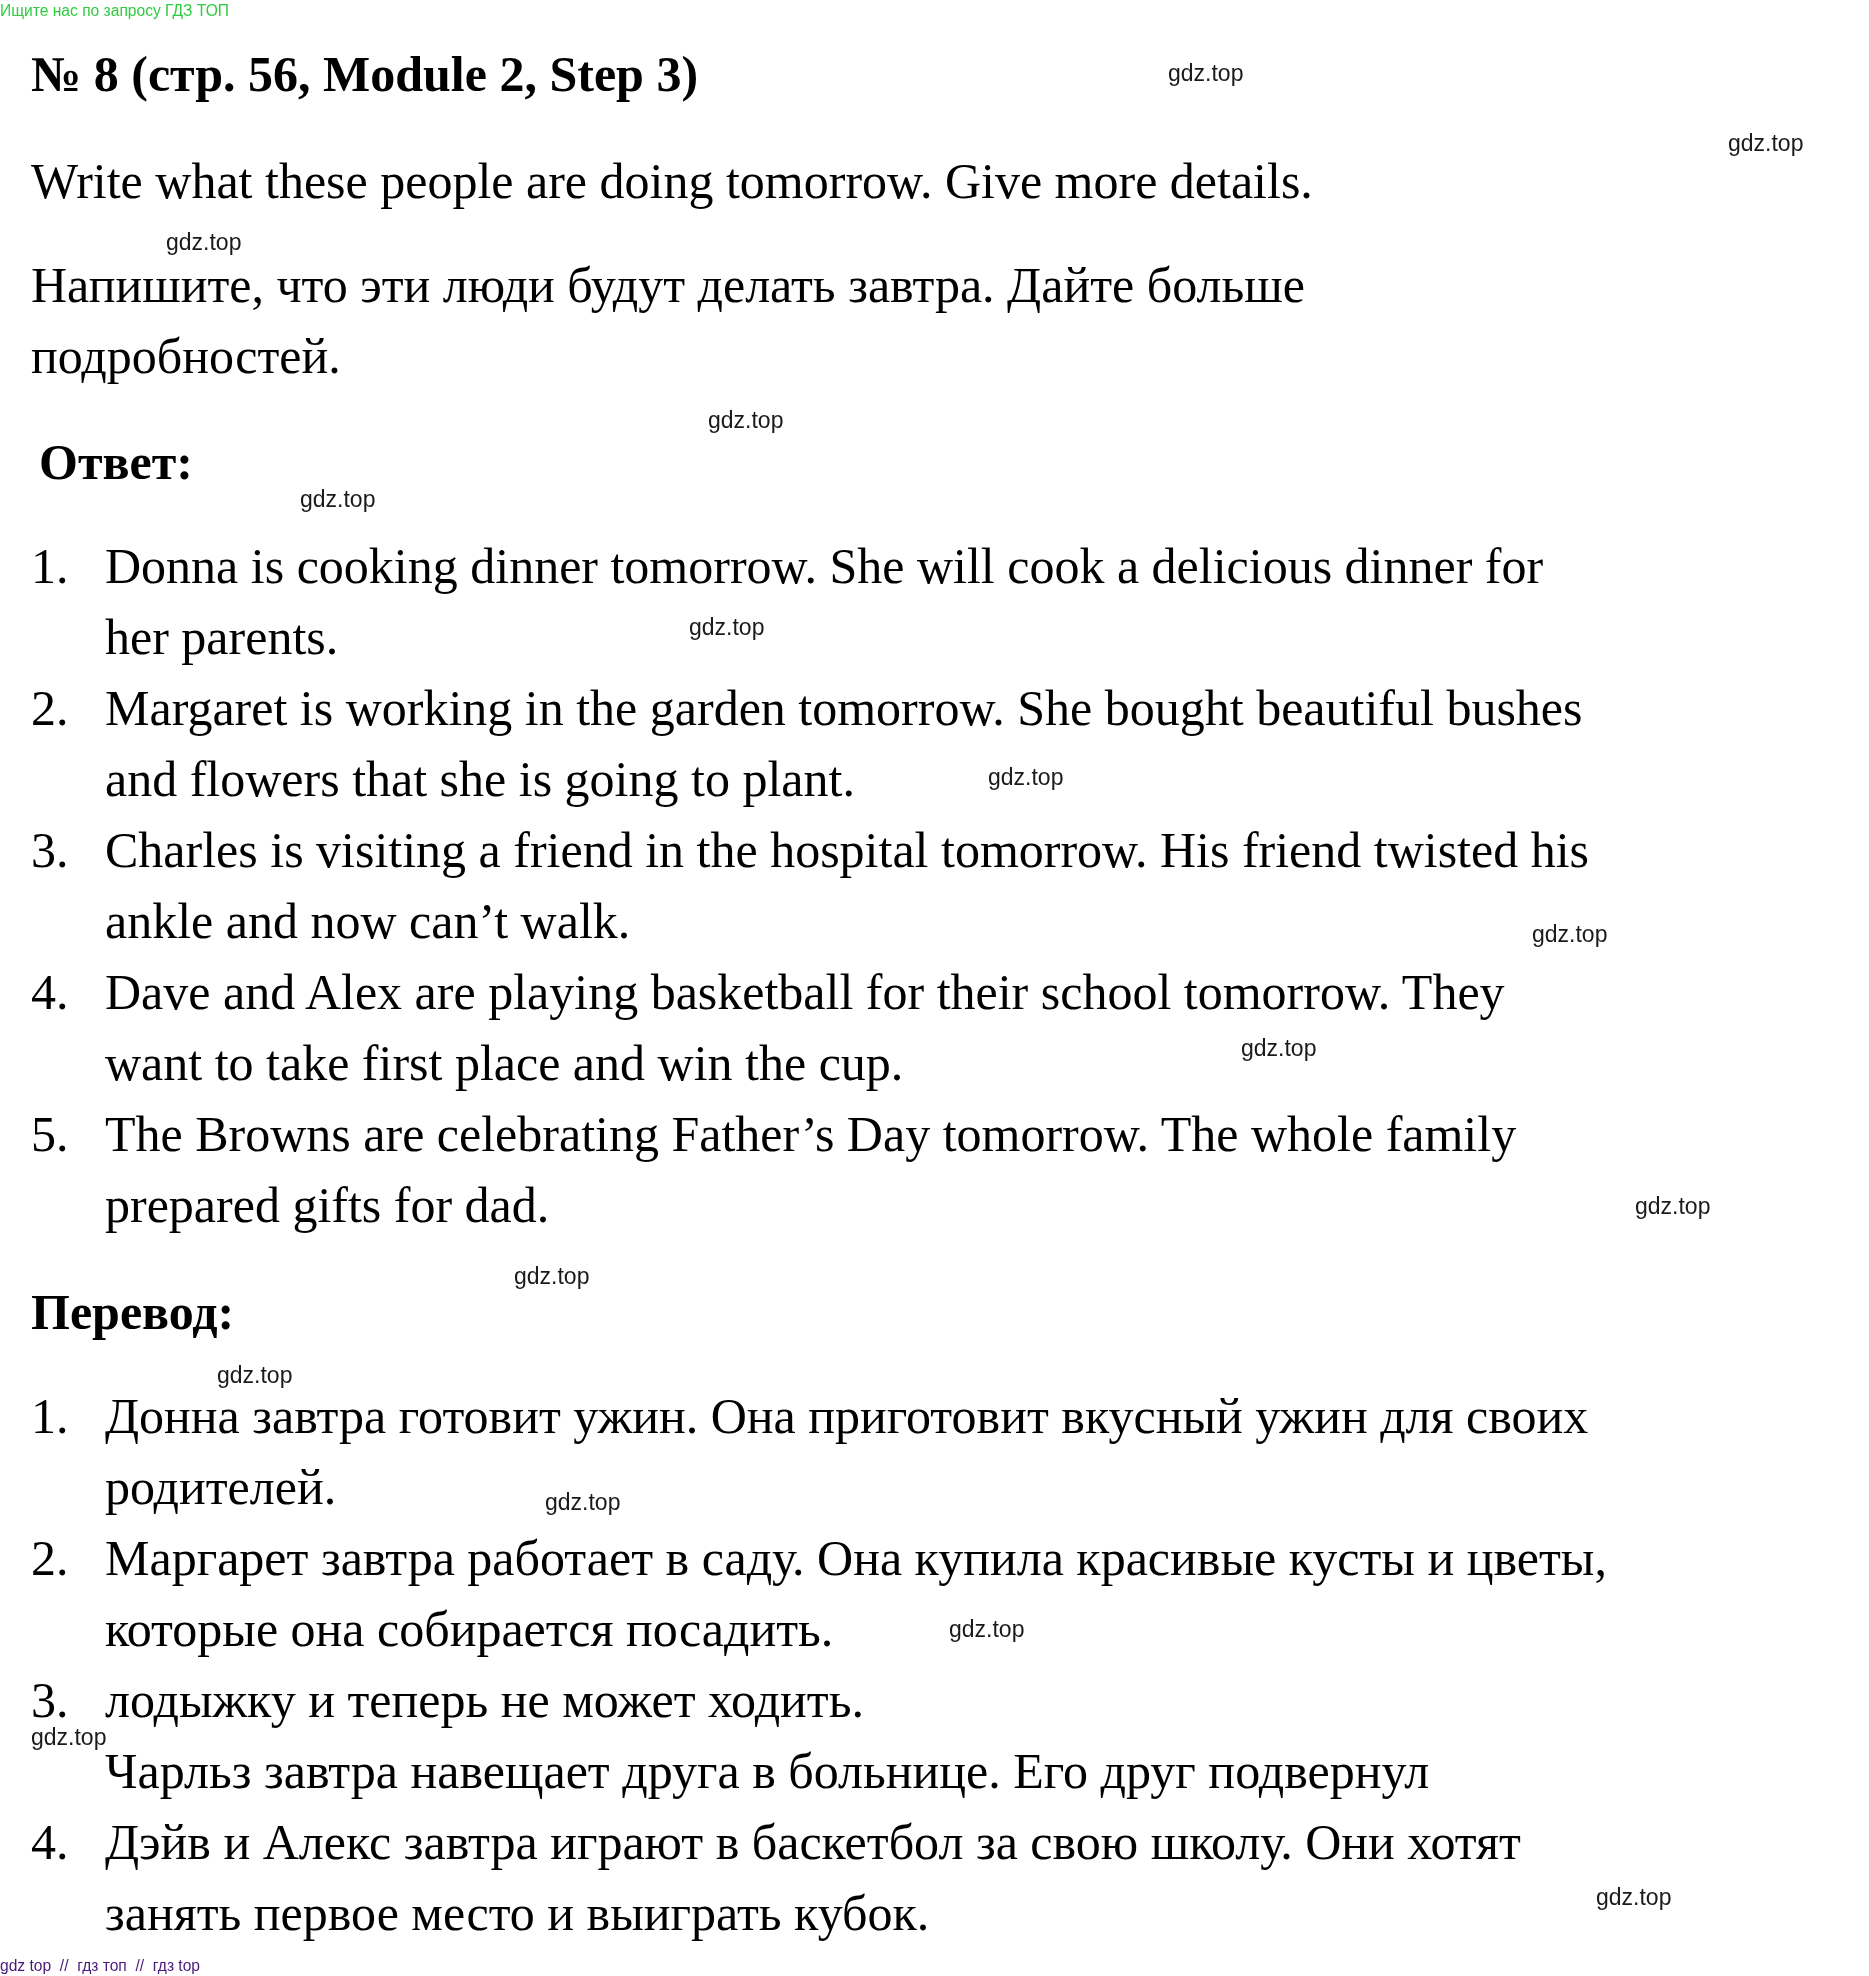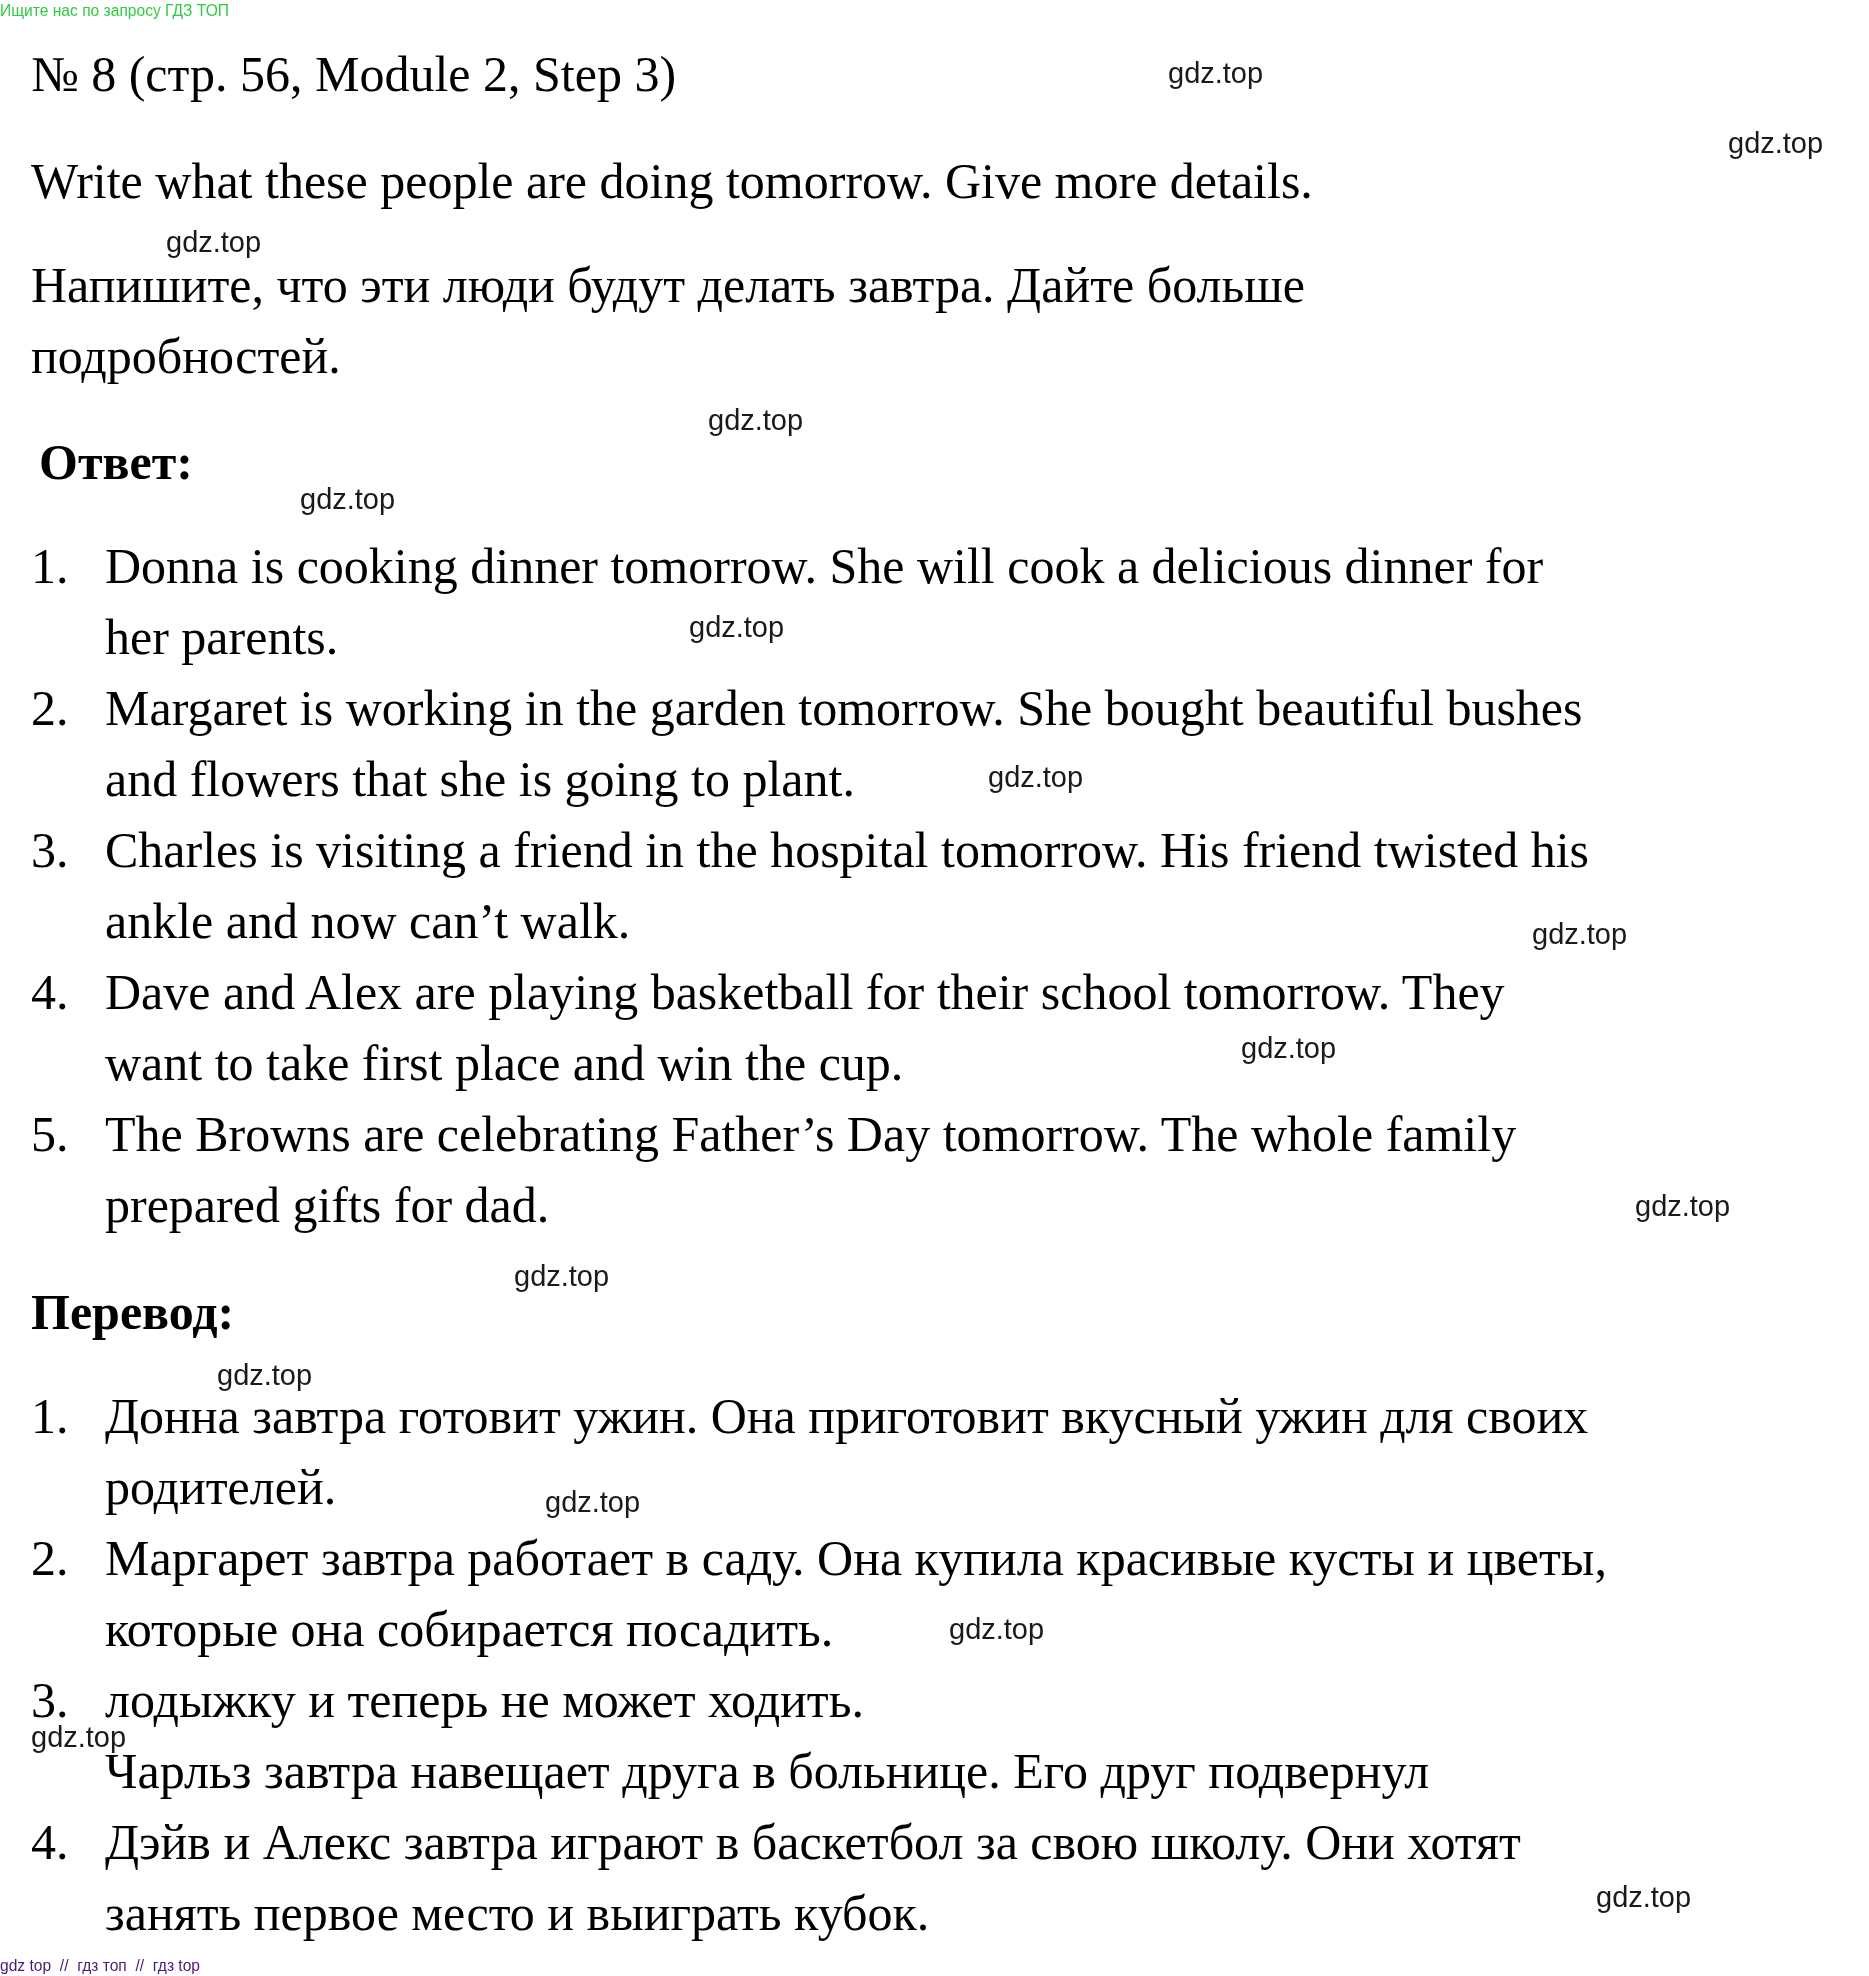--- a/index.html
+++ b/index.html
@@ -35,21 +35,21 @@
       font-size: 15.6px;
       line-height: 19.5px;
       color: #4b1a7a;
       white-space: pre;
     }
     .title {
       position: absolute;
       left: 31px;
       top: 45px;
       font-size: 50px;
-      font-weight: normal;
+      font-weight: bold;
       line-height: 59px;
       white-space: nowrap;
     }
     .para {
       position: absolute;
       left: 31px;
       font-size: 50px;
       line-height: 71px;
       white-space: nowrap;
     }
@@ -82,21 +82,21 @@
     .list-text {
       flex: 1 1 auto;
     }
     .list-text .line {
       display: block;
       white-space: nowrap;
     }
     .wm {
       position: absolute;
       font-family: "Liberation Sans", "DejaVu Sans", sans-serif;
-      font-size: 29px;
+      font-size: 23px;
       line-height: 33px;
       color: #1a1a1a;
       white-space: nowrap;
     }
   </style>
 </head>
 <body>
 
 <div class="banner">Ищите нас по запросу ГДЗ ТОП</div>
 

